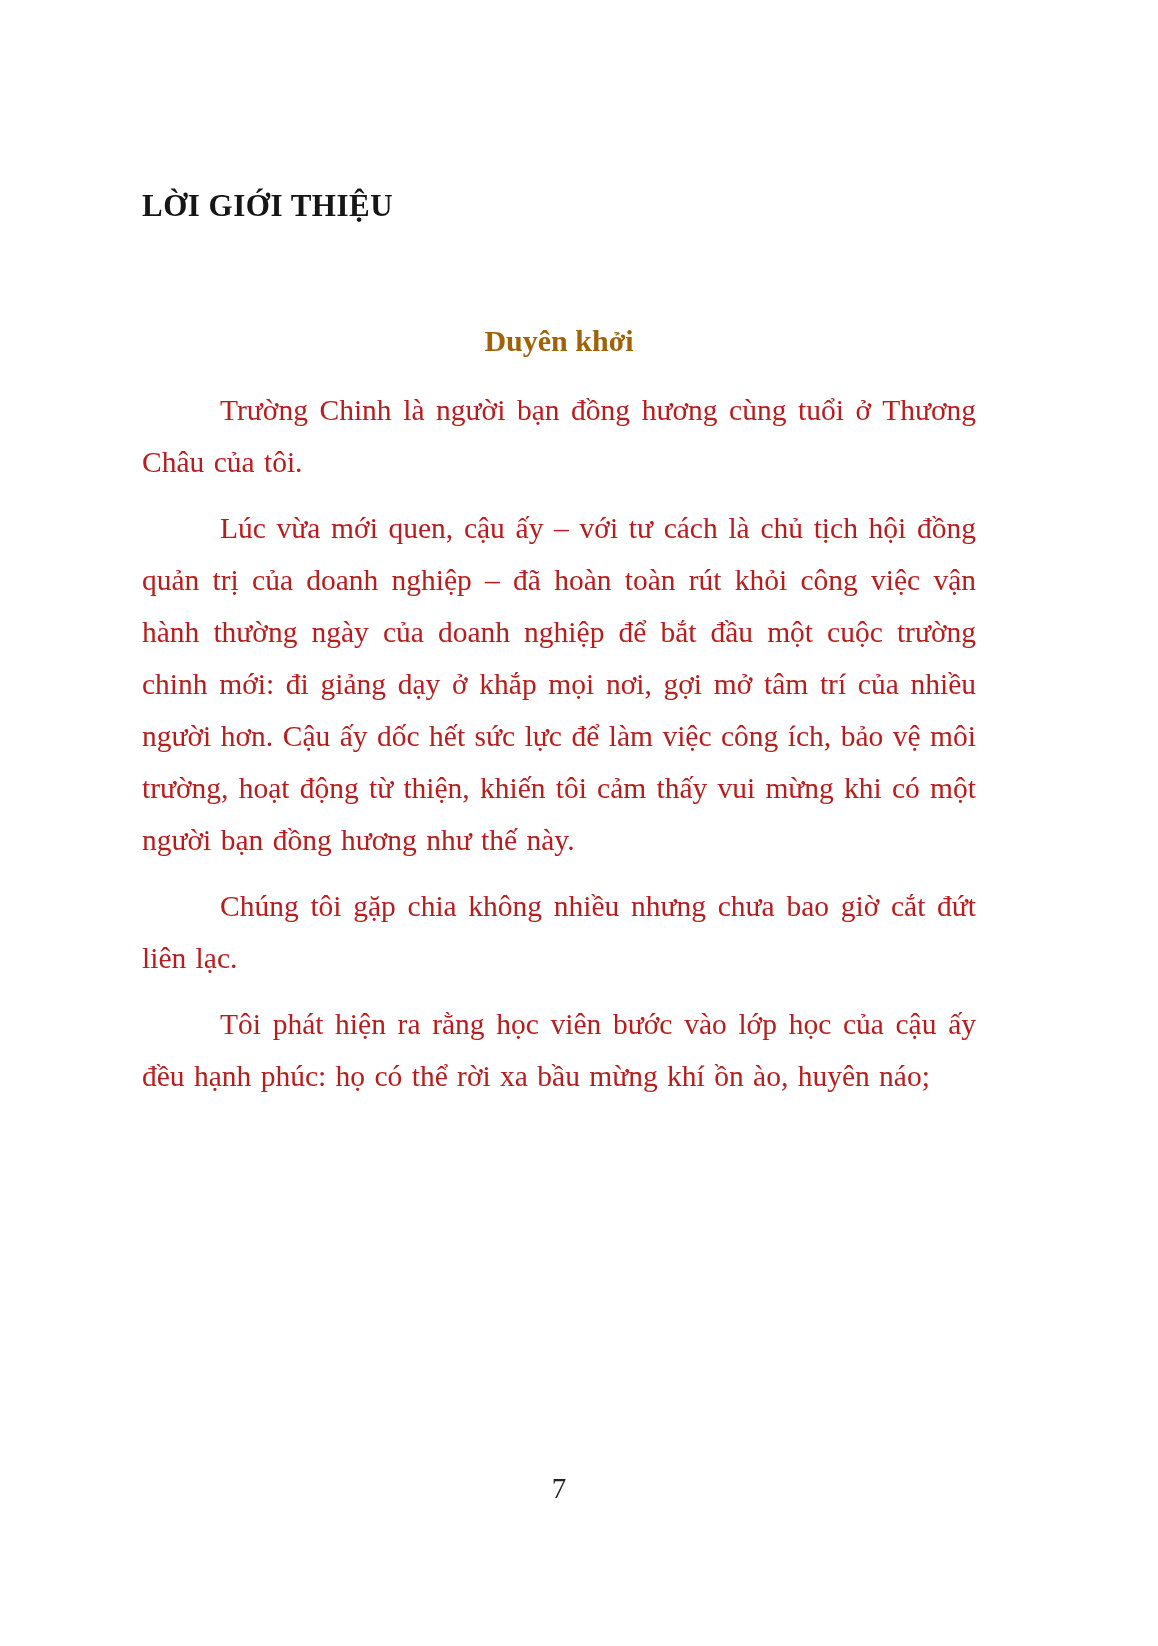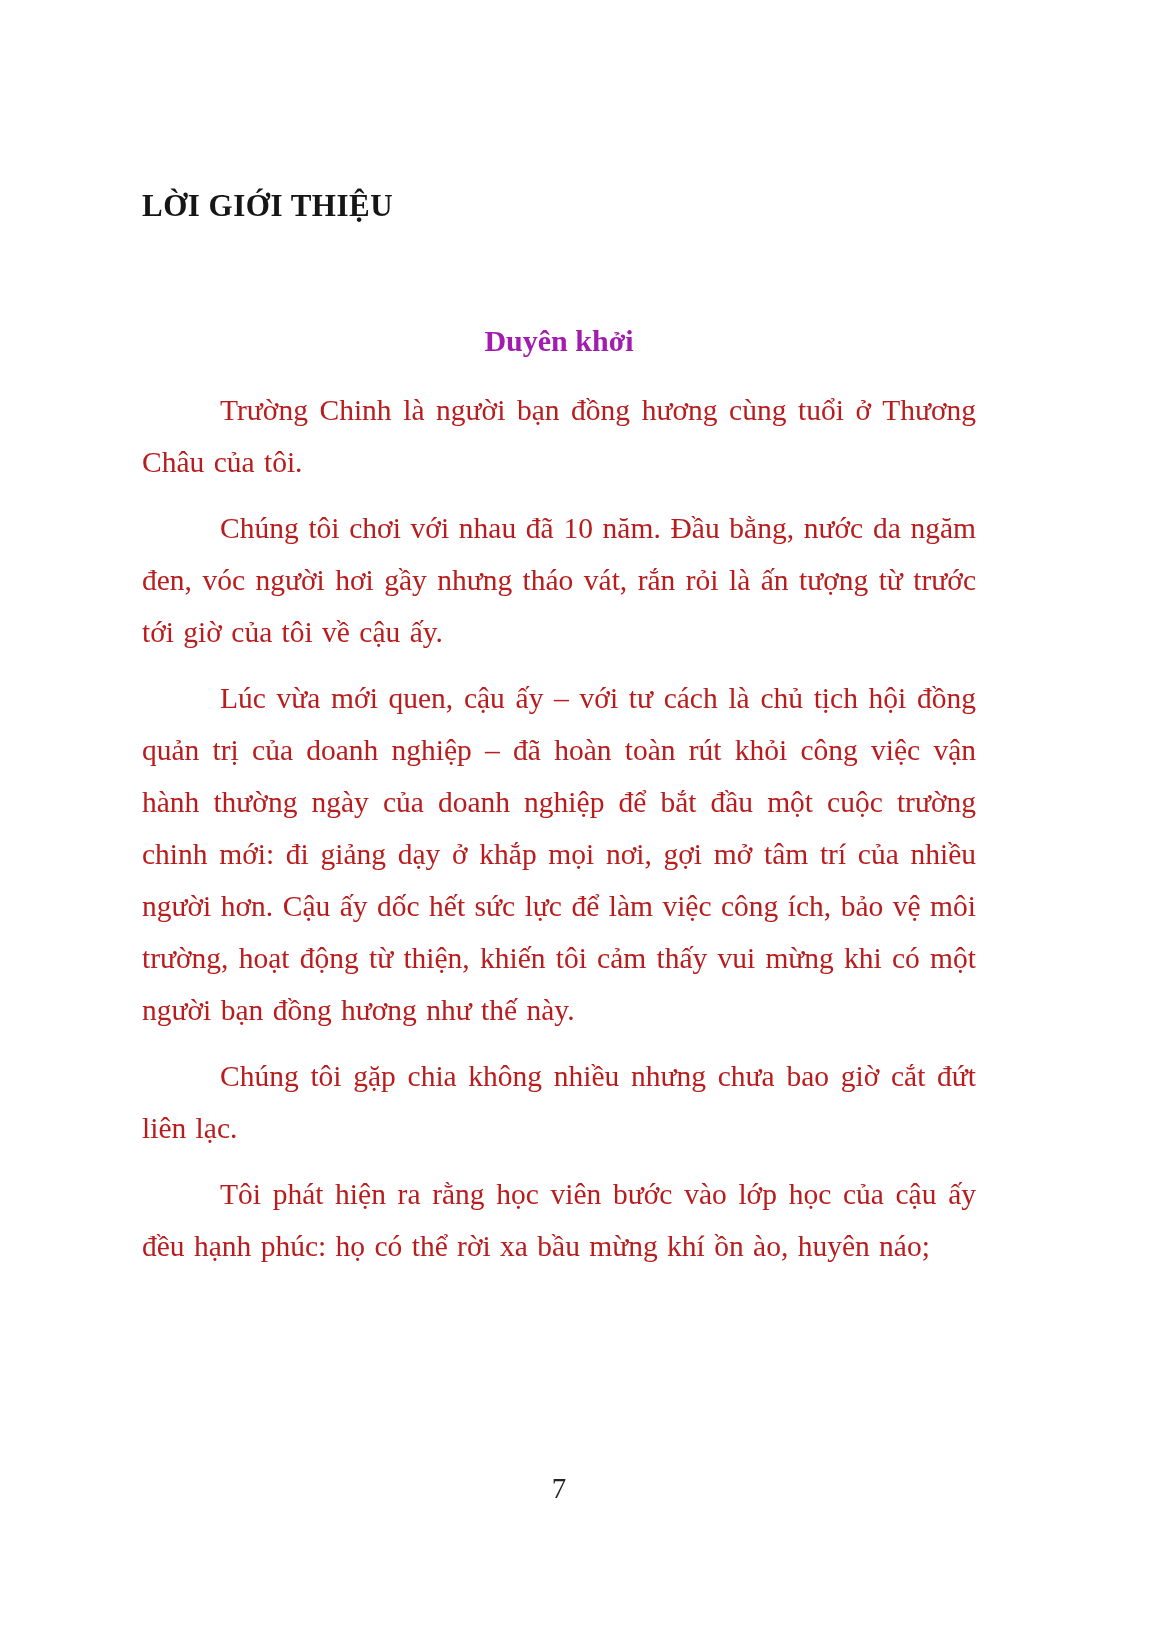--- a/index.html
+++ b/index.html
@@ -28,21 +28,21 @@
     font-weight: bold;
     letter-spacing: 0.5px;
     margin: 0 0 0 0;
     color: #161616;
   }
   .section-heading {
     font-size: 30px;
     font-weight: bold;
     text-align: center;
     margin: 100px 0 26px 0;
-    color: #a21caf;
+    color: #a16207;
   }
   .body-text p {
     font-size: 29.5px;
     line-height: 52px;
     text-align: justify;
     text-indent: 78px;
     margin: 0 0 14px 0;
     word-spacing: 2px;
     color: #b91c1c;
   }
@@ -60,21 +60,20 @@
 <body>
 
 <main class="page">
 
   <h1 class="chapter-title">LỜI GIỚI THIỆU</h1>
 
   <h2 class="section-heading">Duyên khởi</h2>
 
   <section class="body-text">
     <p>Trường Chinh là người bạn đồng hương cùng tuổi ở Thương Châu của tôi.</p>
-    <p>Chúng tôi chơi với nhau đã 10 năm. Đầu bằng, nước da ngăm đen, vóc người hơi gầy nhưng tháo vát, rắn rỏi là ấn tượng từ trước tới giờ của tôi về cậu ấy.</p>
     <p>Lúc vừa mới quen, cậu ấy – với tư cách là chủ tịch hội đồng quản trị của doanh nghiệp – đã hoàn toàn rút khỏi công việc vận hành thường ngày của doanh nghiệp để bắt đầu một cuộc trường chinh mới: đi giảng dạy ở khắp mọi nơi, gợi mở tâm trí của nhiều người hơn. Cậu ấy dốc hết sức lực để làm việc công ích, bảo vệ môi trường, hoạt động từ thiện, khiến tôi cảm thấy vui mừng khi có một người bạn đồng hương như thế này.</p>
     <p>Chúng tôi gặp chia không nhiều nhưng chưa bao giờ cắt đứt liên lạc.</p>
     <p>Tôi phát hiện ra rằng học viên bước vào lớp học của cậu ấy đều hạnh phúc: họ có thể rời xa bầu mừng khí ồn ào, huyên náo;</p>
   </section>
 
   <div class="page-number">7</div>
 
 </main>
 
 </body></html>

